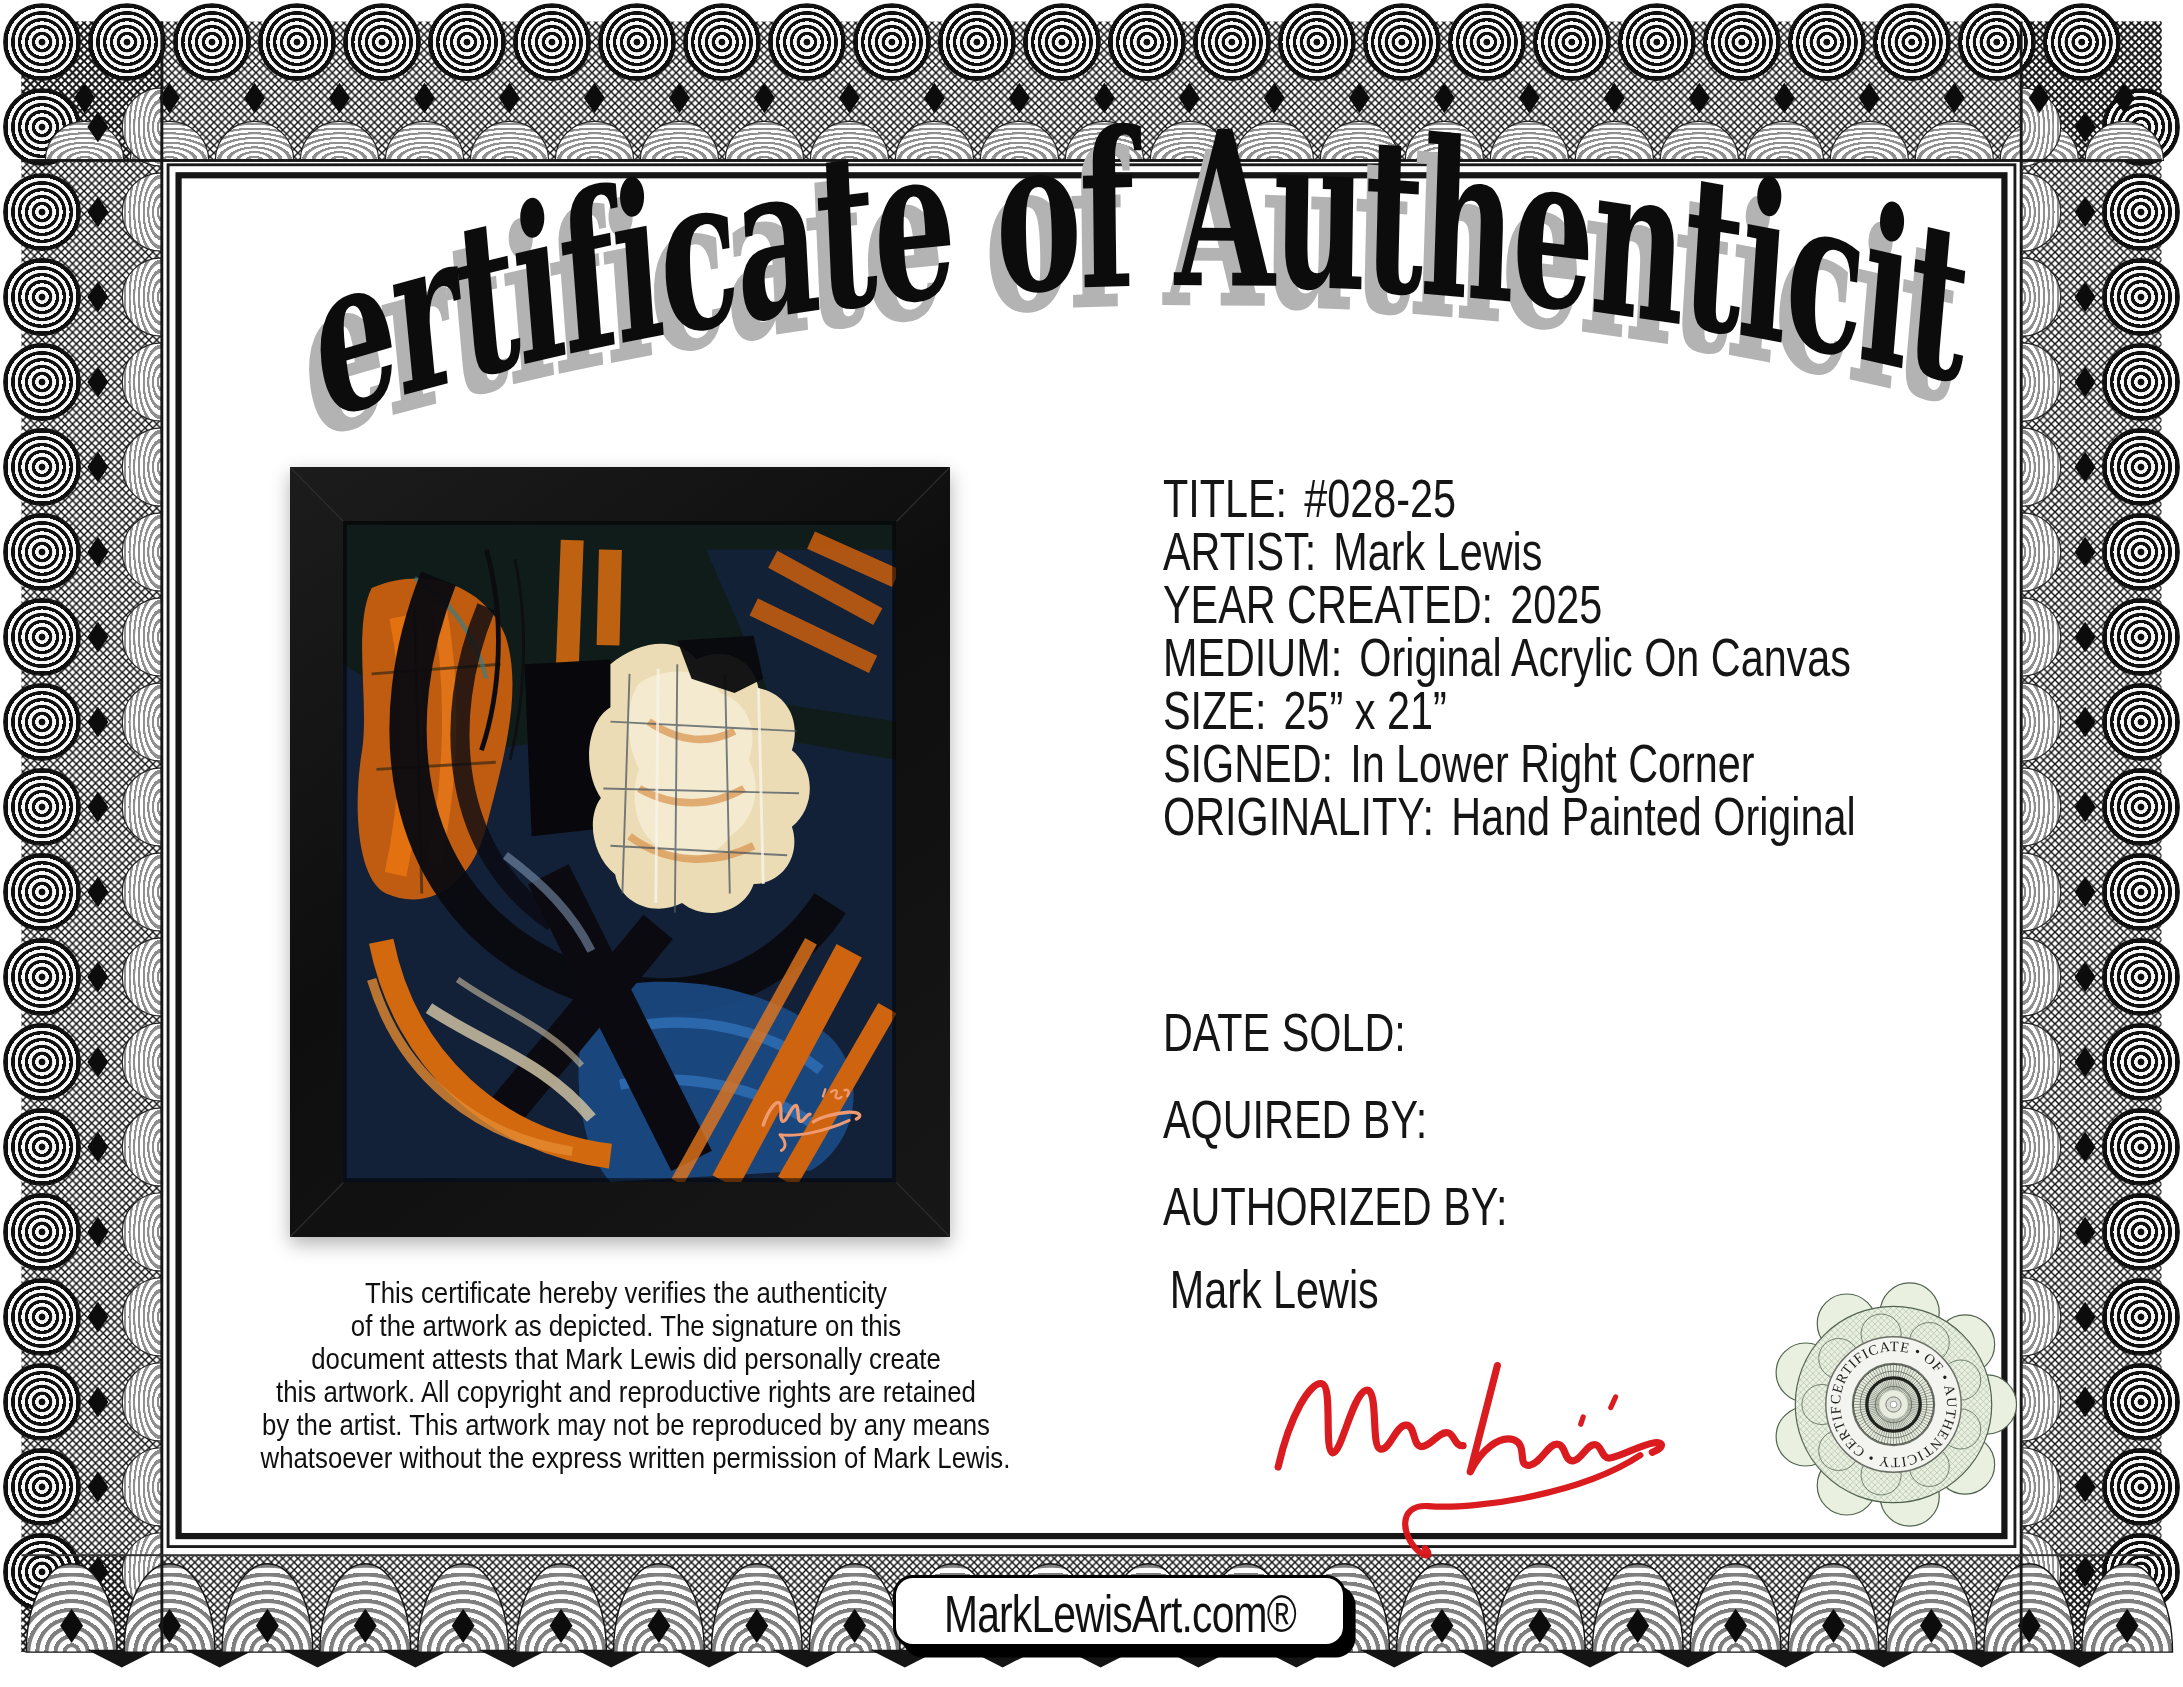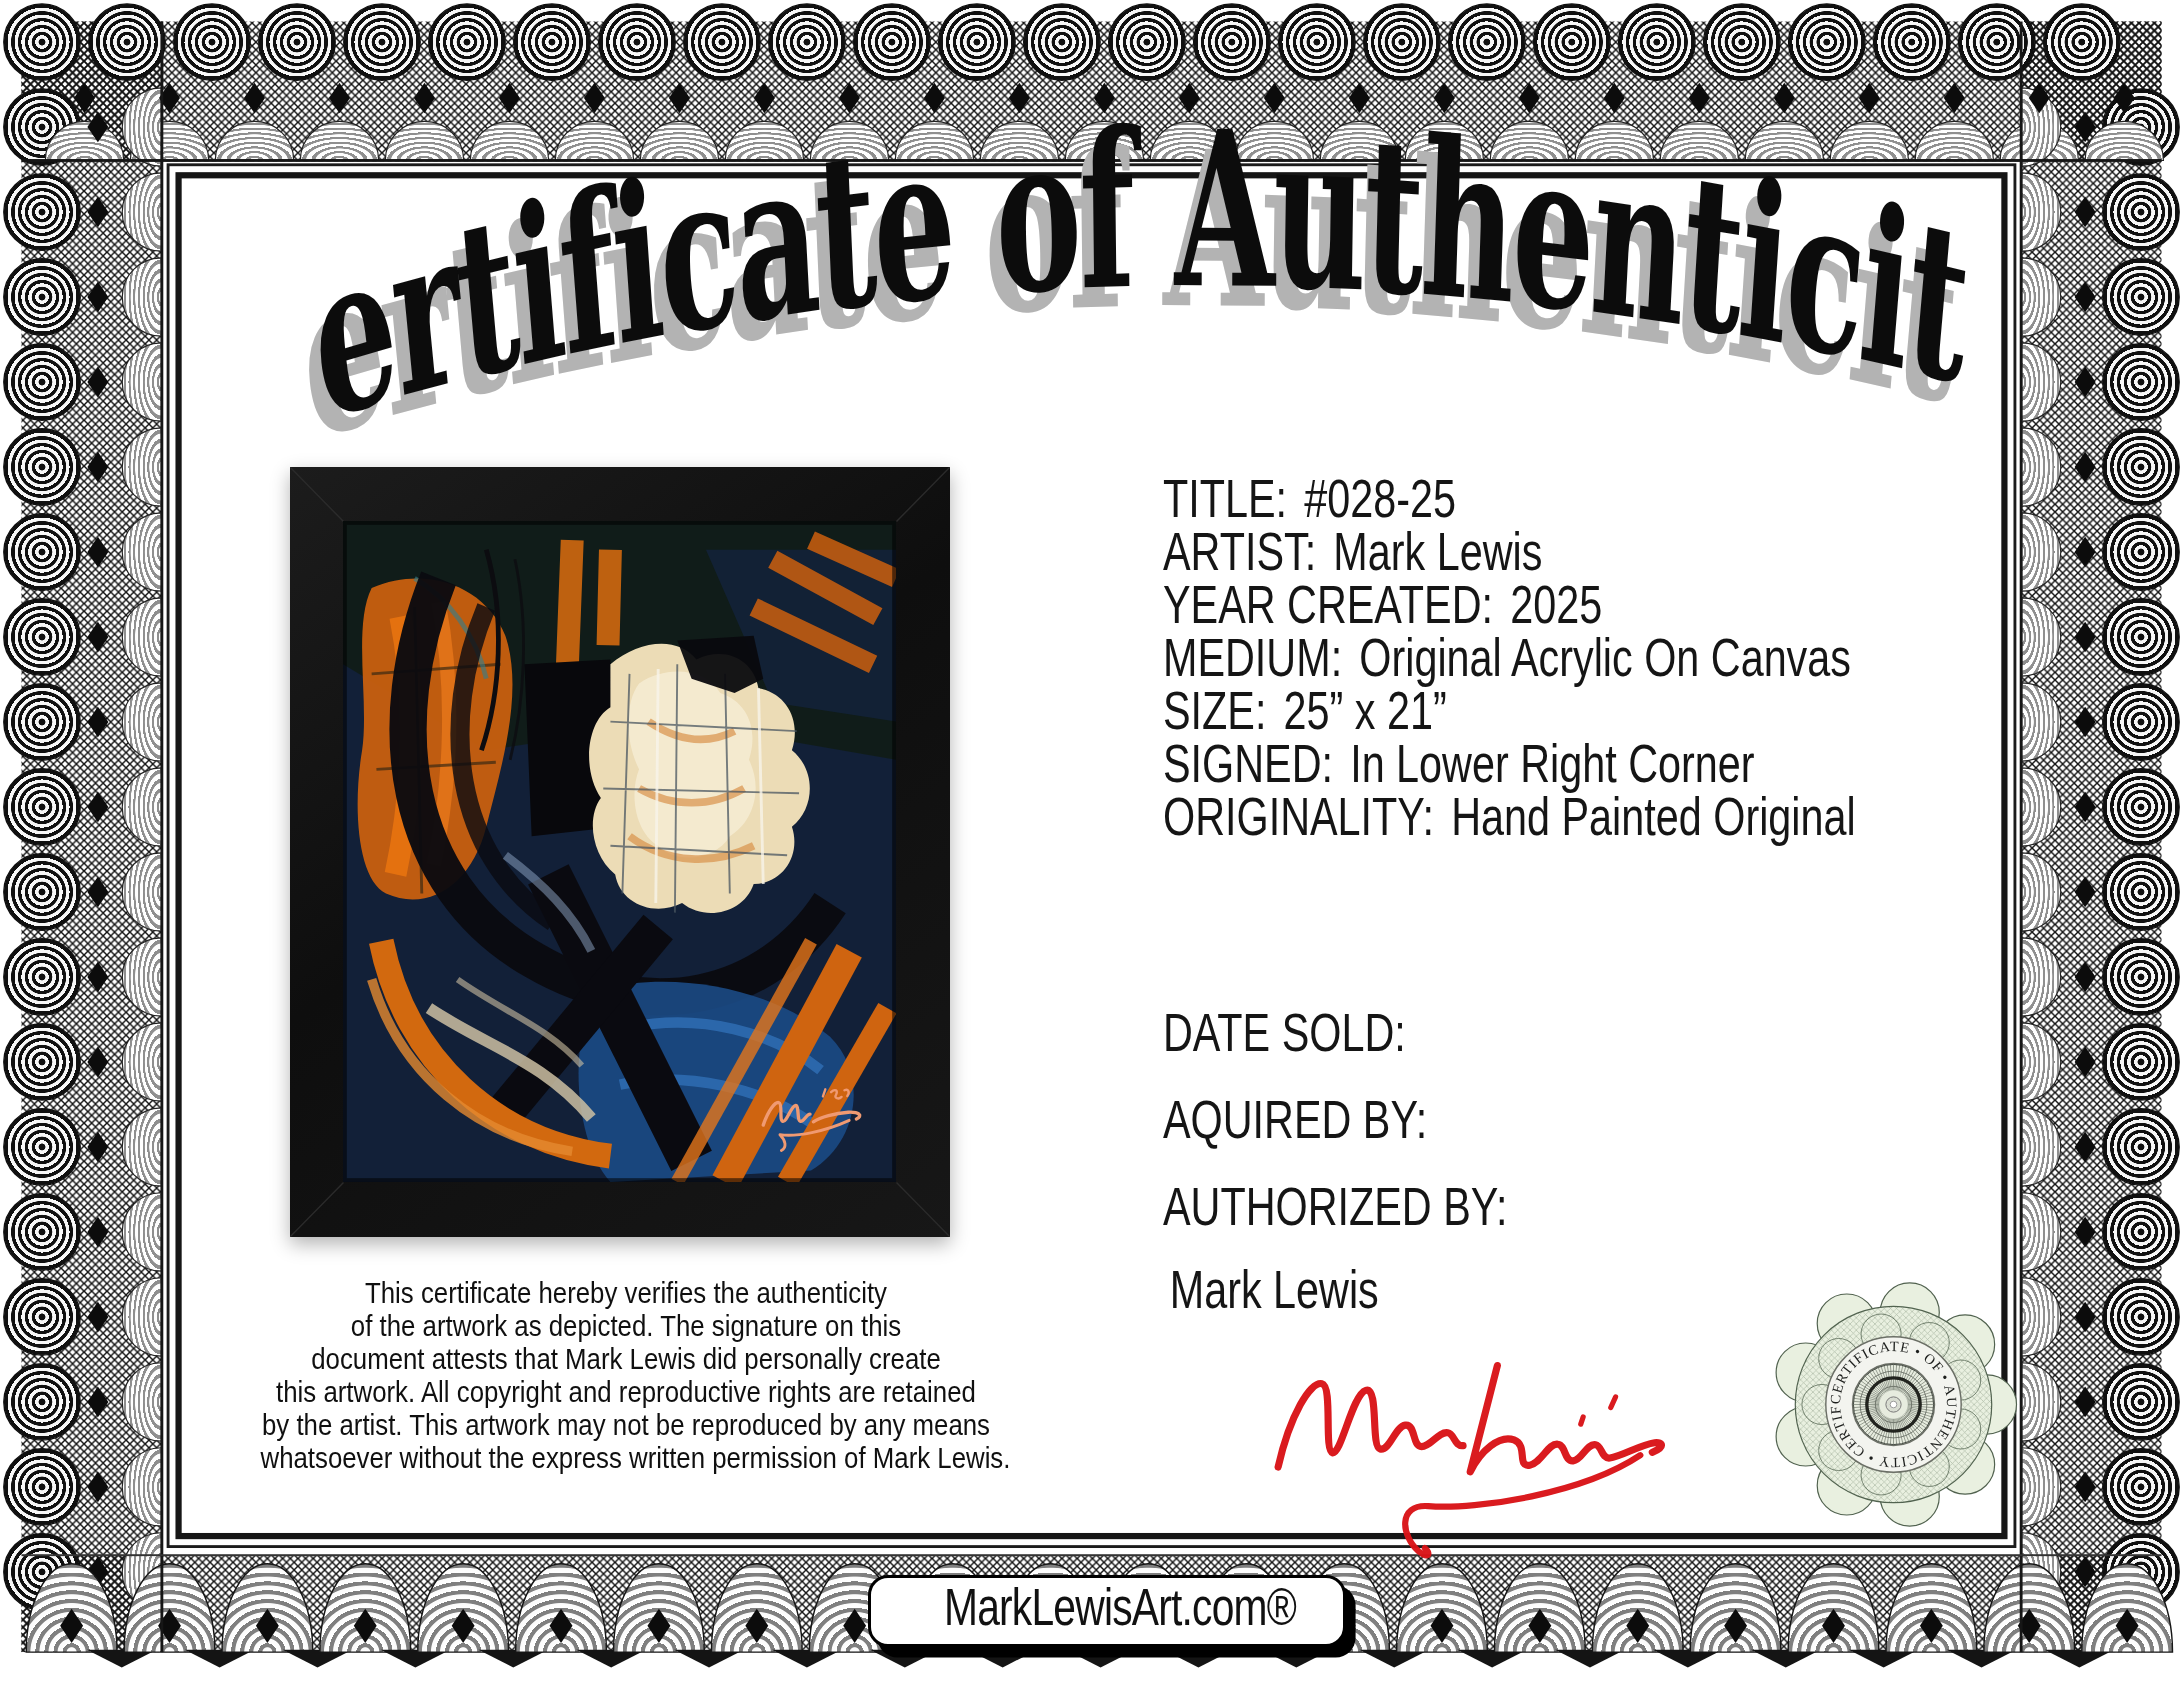--- a/index.html
+++ b/index.html
@@ -29,23 +29,23 @@
   .sale-value{line-height:45px;margin-left:8.6px;}
 
   .statement{position:absolute;left:201px;top:1276px;width:850px;z-index:4;color:#101010;
              text-align:center;font-size:30px;line-height:33px;
              transform:scaleX(0.86);transform-origin:50% 0;}
   .st-line{white-space:nowrap;}
 
   #sealSvg{position:absolute;left:1760px;top:1271px;z-index:5;}
   #redSig{position:absolute;left:1249px;top:1336px;z-index:6;}
 
-  .site-box{position:absolute;left:868px;top:1575px;width:447px;height:66px;z-index:7;
+  .site-box{position:absolute;left:893px;top:1575px;width:447px;height:66px;z-index:7;
             background:#ffffff;border:3.3px solid #000;border-radius:20px;
-            box-shadow:9.6px 10.5px 0 #000;display:flex;align-items:flex-start;justify-content:center;padding-left:25px;}
+            box-shadow:9.6px 10.5px 0 #000;display:flex;align-items:flex-end;justify-content:center;}
   .site-box span{font-size:51px;color:#111;letter-spacing:-1px;
                  transform:scaleX(0.8);white-space:nowrap;}
 </style>
 <title>Certificate of Authenticity</title></head>
 <body>
 
 <div id="page">
 
   <svg id="borderSvg" width="2183" height="1687" viewBox="0 0 4572 3533">
     <defs>

